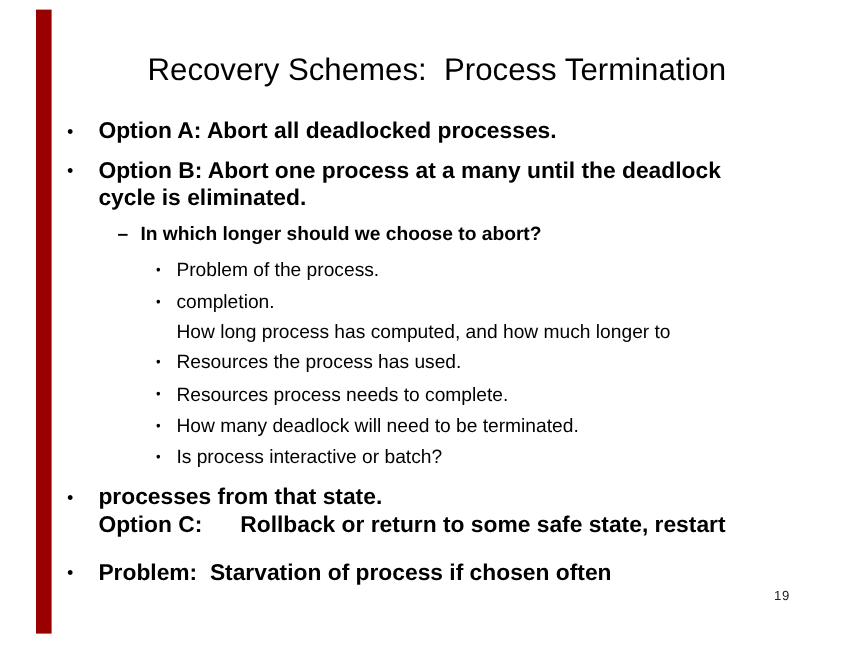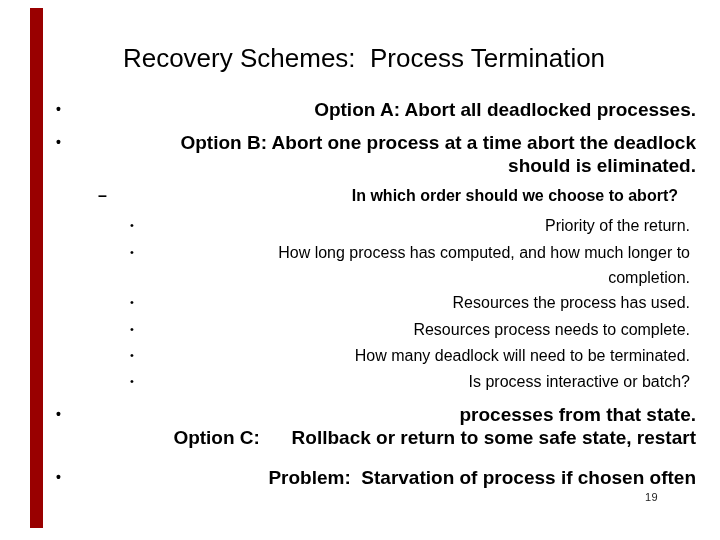--- a/index.html
+++ b/index.html
@@ -34,21 +34,21 @@
   .item {
     position: absolute;
     display: flex;
     align-items: flex-start;
   }
   .item .marker {
     flex: 0 0 auto;
     text-align: left;
   }
   .item .lines { flex: 1 1 auto; }
-  .line { display: block; white-space: pre; text-align: right; }
+  .line { display: block; white-space: pre; }
 
   .l1 { left: 56px; width: 640px; font-size: 19px; font-weight: bold; line-height: 23px; }
   .l1 .marker { width: 26px; font-size: 14px; line-height: 23px; }
 
   .l2 { left: 98px; width: 580px; font-size: 16px; font-weight: bold; line-height: 20px; }
   .l2 .marker { width: 19px; font-size: 16px; line-height: 20px; }
 
   .l3 { left: 130px; width: 560px; font-size: 16px; font-weight: normal; line-height: 25px; }
   .l3 .marker { width: 17px; font-size: 11px; line-height: 25px; }
 
@@ -70,41 +70,41 @@
   <div id="bullet-list">
       <div class="item l1" style="top: 98px;">
         <span class="marker">•</span>
         <span class="lines">
           <span class="line">Option A: Abort all deadlocked processes.</span>
         </span>
       </div>
       <div class="item l1" style="top: 131px;">
         <span class="marker">•</span>
         <span class="lines">
-          <span class="line">Option B: Abort one process at a time abort the deadlock</span>
-          <span class="line">should is eliminated.</span>
+          <span class="line">Option B: Abort one process at a many until the deadlock</span>
+          <span class="line">cycle is eliminated.</span>
         </span>
       </div>
       <div class="item l2" style="top: 186px;">
         <span class="marker">–</span>
         <span class="lines">
-          <span class="line">In which order should we choose to abort?</span>
+          <span class="line">In which longer should we choose to abort?</span>
         </span>
       </div>
       <div class="item l3" style="top: 213px;">
         <span class="marker">•</span>
         <span class="lines">
-          <span class="line">Priority of the return.</span>
+          <span class="line">Problem of the process.</span>
         </span>
       </div>
       <div class="item l3" style="top: 240px;">
         <span class="marker">•</span>
         <span class="lines">
+          <span class="line">completion.</span>
           <span class="line">How long process has computed, and how much longer to</span>
-          <span class="line">completion.</span>
         </span>
       </div>
       <div class="item l3" style="top: 290px;">
         <span class="marker">•</span>
         <span class="lines">
           <span class="line">Resources the process has used.</span>
         </span>
       </div>
       <div class="item l3" style="top: 317px;">
         <span class="marker">•</span>

